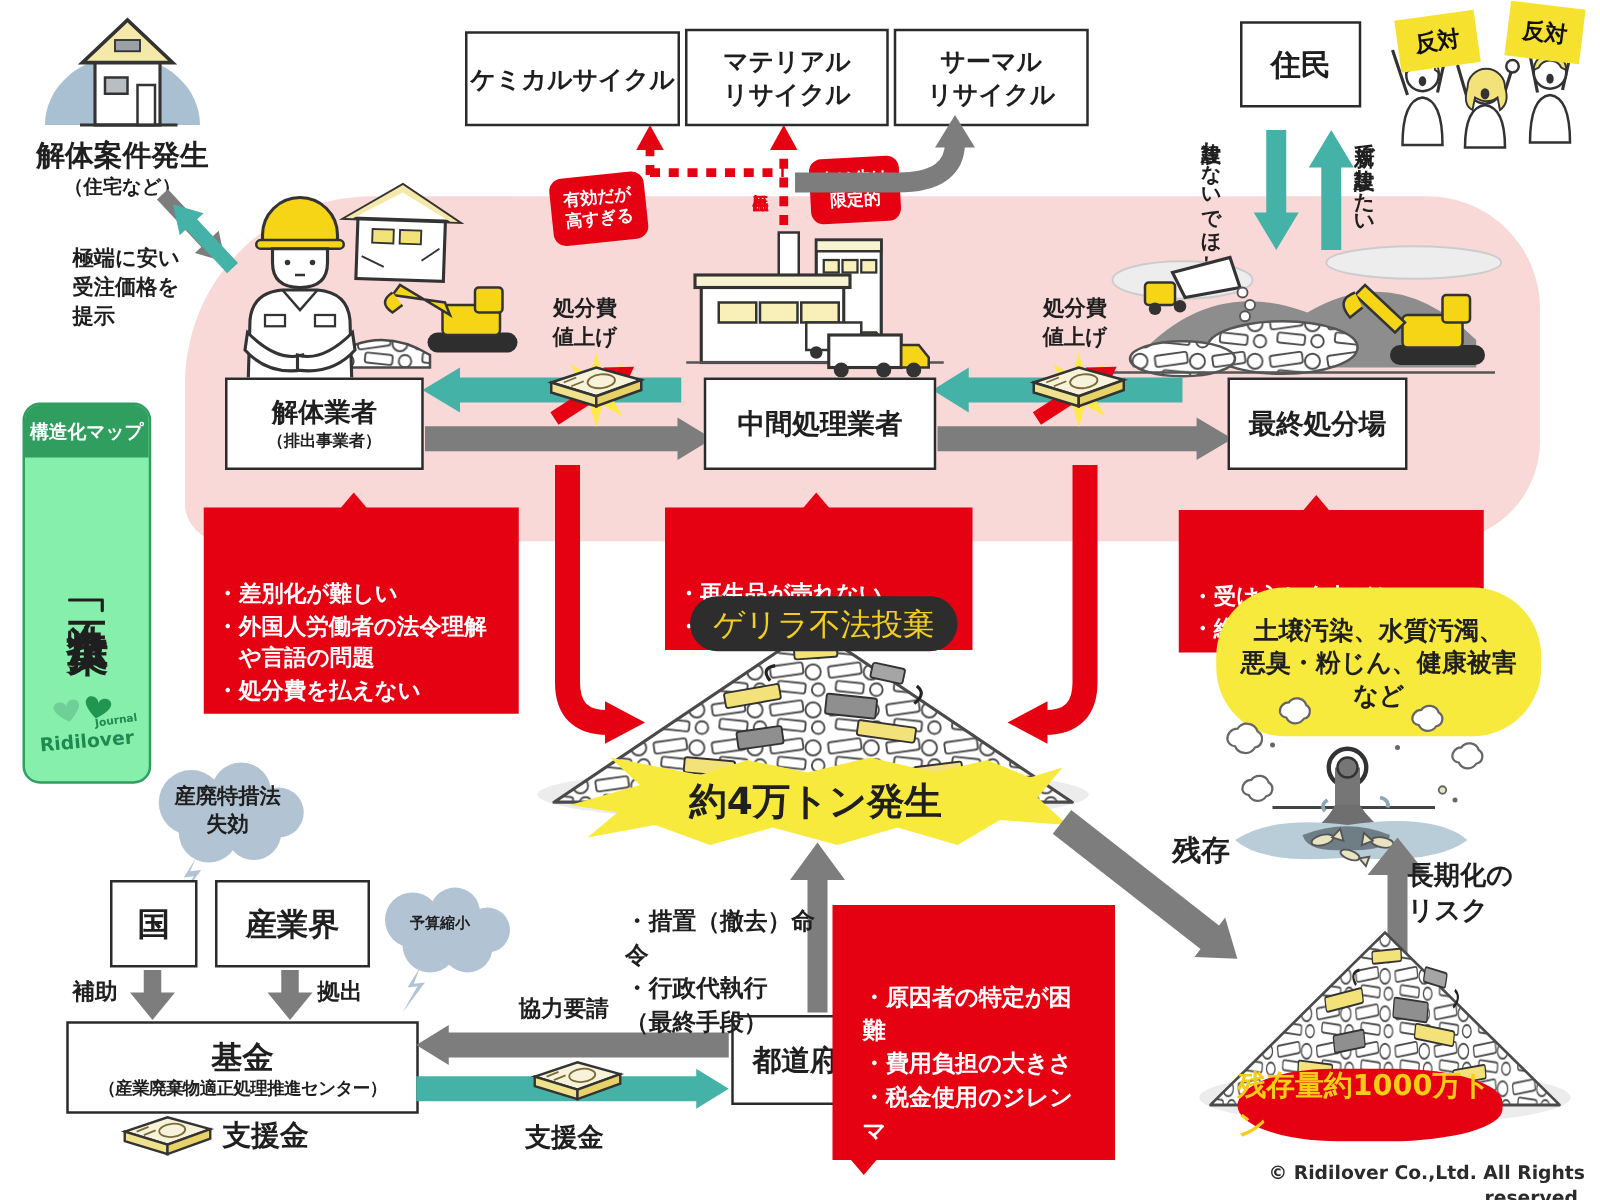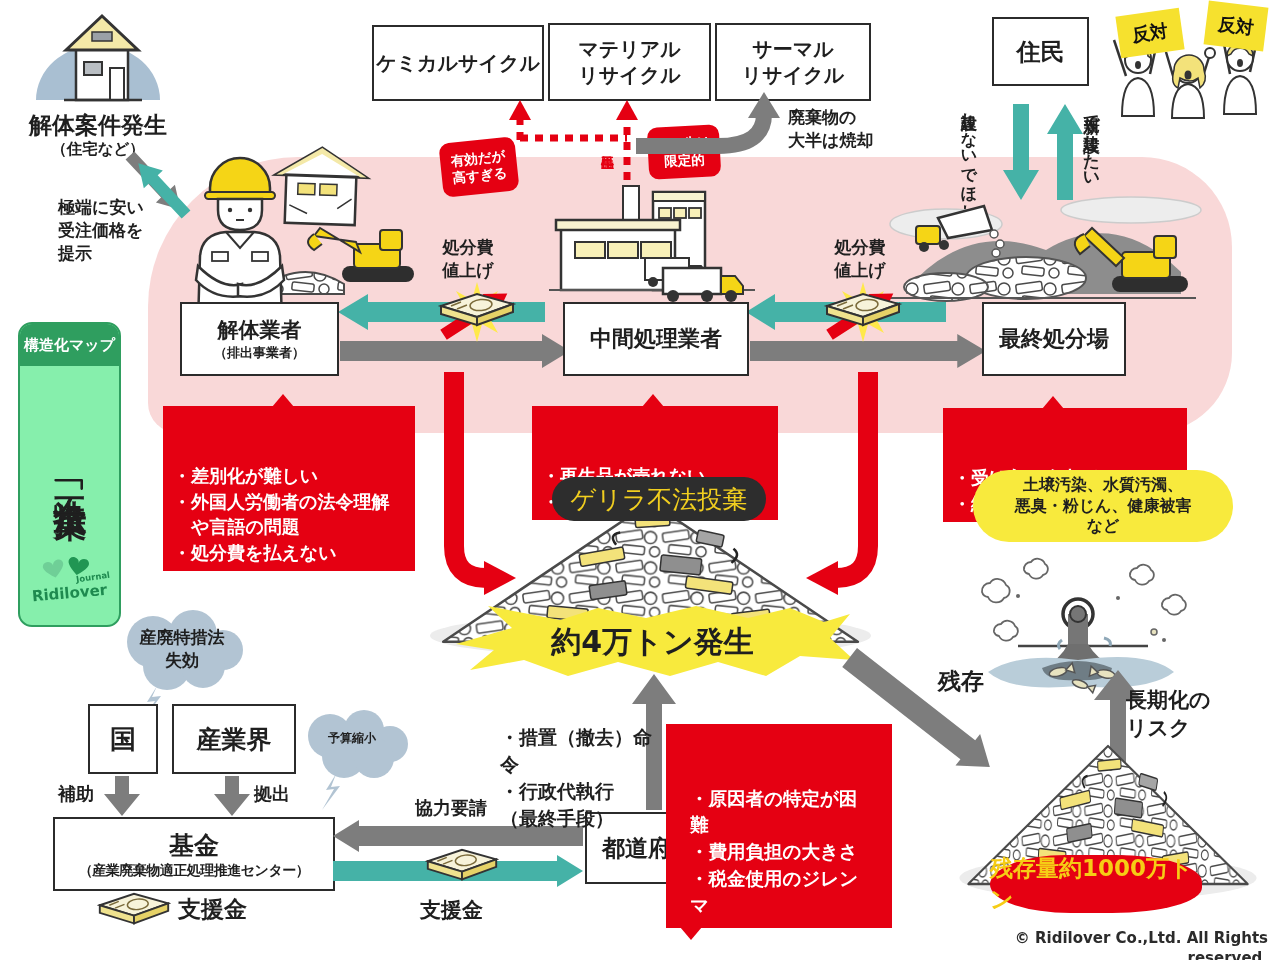--- a/index.html
+++ b/index.html
@@ -125,22 +125,20 @@
   </svg>
   <div class="vt a" style="left:598px;top:146px;height:64px;font-size:13px;color:#e50012">再生品に</div>
   <div class="bub" style="left:441px;top:140px;width:76px;height:54px;transform:rotate(-6deg)">有効だが
 高すぎる</div>
   <div class="bub" style="left:648px;top:126px;width:72px;height:52px;transform:rotate(-3deg)">向け先は
 限定的</div>
   <svg class="a" style="left:598px;top:92px" width="215" height="72">
     <path d="M38,54 H120 Q166,54 166,22" stroke="#7d7d7d" stroke-width="16" fill="none"></path>
     <polygon points="150,26 182,26 166,0" fill="#7d7d7d"></polygon>
   </svg>
-  <div class="lbl" style="left:788px;top:106px;width:130px;font-size:17px">廃棄物の
-大半は焼却</div>
 
   <div class="box" style="left:992px;top:17px;width:93px;height:65px;font-size:24px"><span>住民</span></div>
   <svg class="a" style="left:1003px;top:104px" width="80" height="100">
     <polygon points="10,0 26,0 26,66 36,66 18,96 0,66 10,66" fill="#45b2a7"></polygon>
     <polygon points="54,96 54,30 44,30 62,0 80,30 70,30 70,96" fill="#45b2a7"></polygon>
   </svg>
   <div class="vt a" style="left:958px;top:102px;height:145px;font-size:16px">建設しないでほしい</div>
   <div class="vt a" style="left:1080px;top:104px;height:140px;font-size:16.5px">新規で建設したい</div>
   <svg class="a" style="left:1100px;top:4px" width="175" height="140">
     <g stroke="#333" stroke-width="2.5" fill="none">
@@ -311,21 +309,21 @@
   <svg class="a" style="left:780px;top:368px" width="110" height="230">
     <path d="M88,4 V178 Q88,210 56,210" stroke="#e50012" stroke-width="20" fill="none"></path>
     <polygon points="58,193 58,227 26,210" fill="#e50012"></polygon>
   </svg>
   <div class="pill" style="left:552px;top:477px;width:214px;height:44px;font-size:25px">ゲリラ不法投棄</div>
   <svg class="a" style="left:450px;top:598px" width="405" height="90" viewBox="0 0 405 90">
     <polygon fill="#f8ea3d" points="6,46 62,30 38,8 110,22 148,10 196,20 246,8 298,20 340,10 374,24 400,16 380,40 404,62 350,58 316,78 268,64 220,78 168,64 118,78 74,62 20,72 44,52"></polygon>
   </svg>
   <div class="lbl ctr" style="left:450px;top:622px;width:405px;font-size:30px">約4万トン発生</div>
 
-  <div class="yellowblob" style="left:973px;top:470px;width:260px;height:72px;font-size:16px;line-height:1.3">土壌汚染、水質汚濁、
+  <div class="yellowblob" style="left:973px;top:470px;width:260px;height:119px;font-size:20px;line-height:1.3">土壌汚染、水質汚濁、
 悪臭・粉じん、健康被害
 など</div>
   <svg class="a" style="left:958px;top:548px" width="250" height="155" viewBox="0 0 250 155">
     <g fill="#fff" stroke="#666" stroke-width="1.8">
       <path d="M24,44 a8,8 0 0 1 8,-9 a9,9 0 0 1 16,2 a7,7 0 0 1 -2,13 a9,9 0 0 1 -16,-1 a7,7 0 0 1 -6,-5 Z"></path>
       <path d="M66,22 a7,7 0 0 1 7,-8 a8,8 0 0 1 14,2 a6,6 0 0 1 -2,11 a8,8 0 0 1 -14,-1 a6,6 0 0 1 -5,-4 Z"></path>
       <path d="M172,28 a7,7 0 0 1 7,-8 a8,8 0 0 1 14,2 a6,6 0 0 1 -2,11 a8,8 0 0 1 -14,-1 a6,6 0 0 1 -5,-4 Z"></path>
       <path d="M204,58 a7,7 0 0 1 7,-8 a8,8 0 0 1 14,2 a6,6 0 0 1 -2,11 a8,8 0 0 1 -14,-1 a6,6 0 0 1 -5,-4 Z"></path>
       <path d="M36,84 a7,7 0 0 1 7,-8 a8,8 0 0 1 14,2 a6,6 0 0 1 -2,11 a8,8 0 0 1 -14,-1 a6,6 0 0 1 -5,-4 Z"></path>
     </g>

